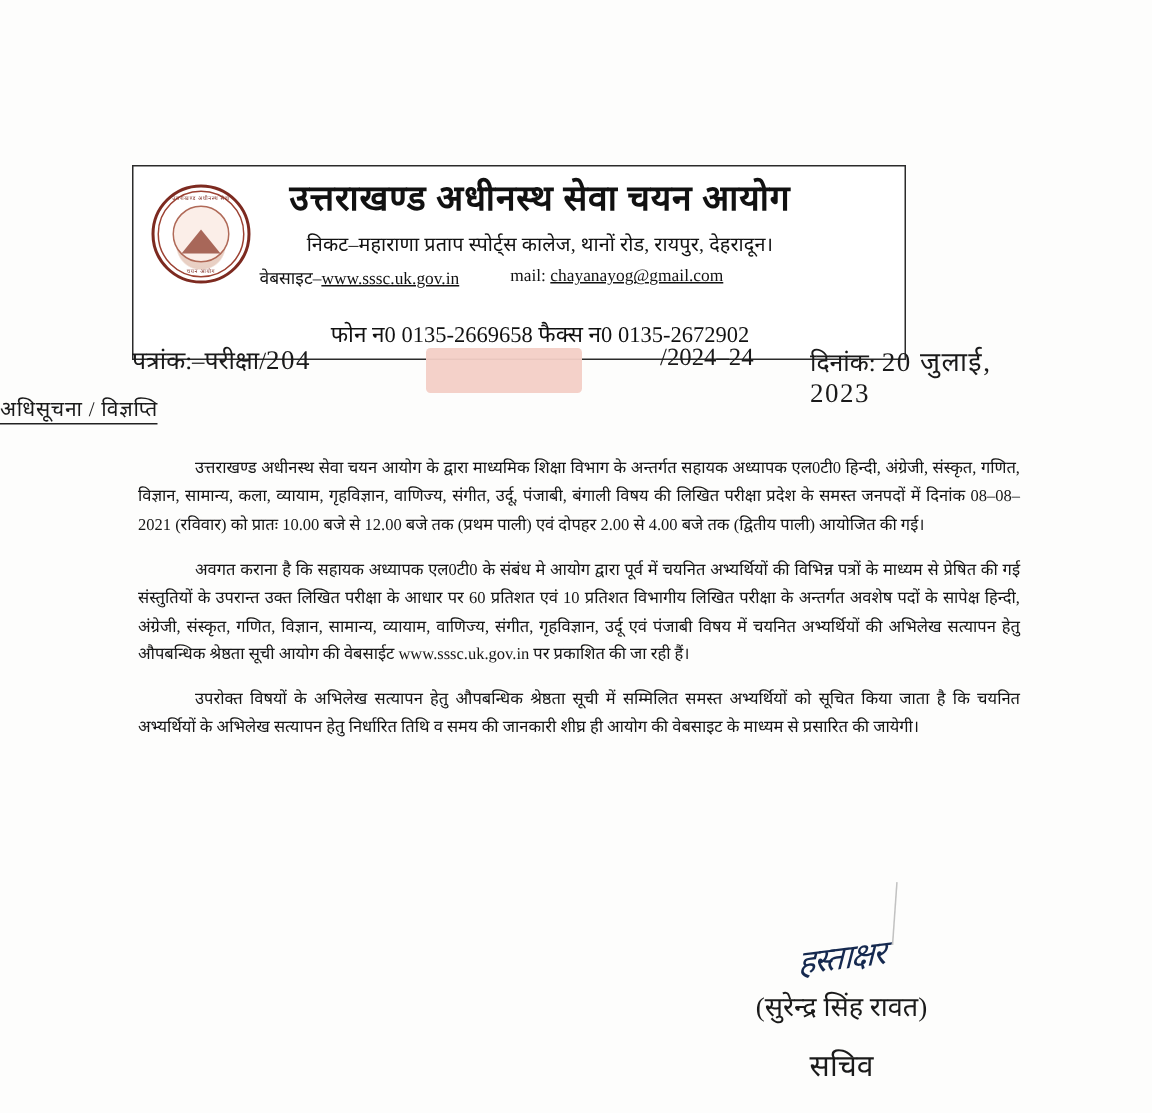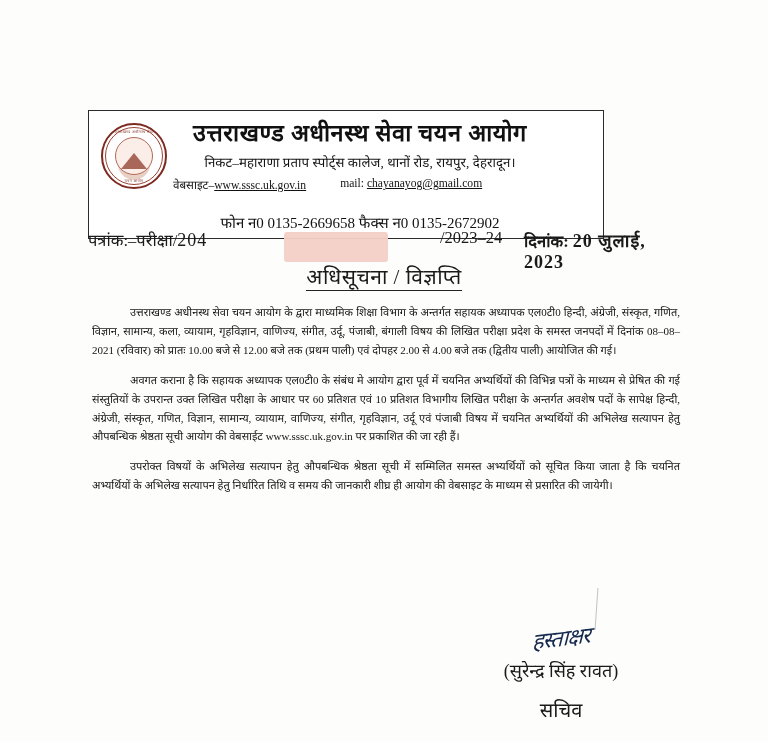--- a/index.html
+++ b/index.html
@@ -163,34 +163,32 @@
     opacity: 0.95;
   }
   .ref-mid {
     position: absolute;
     left: 352px;
     top: 0;
     font-size: 16.5px;
   }
   .ref-right {
     position: absolute;
-    left: 436px;
+    left: 452px;
     top: 0;
     font-size: 16.5px;
-    font-weight: bold;
   }
 
   
   .doc-title {
     position: absolute;
     left: 0;
     right: 0;
     top: 262px;
-    text-align: center;
-    font-size: 21px;
+    font-size: 14px;
     letter-spacing: 0.5px;
   }
   .doc-title span {
     border-bottom: 1.4px solid #222;
     padding-bottom: 1px;
   }
 
   
   .body-wrap {
     position: absolute;
@@ -275,21 +273,21 @@
       </div>
       <div class="org-phone">फोन न0 0135-2669658 फैक्स न0 0135-2672902</div>
     </div>
   </div>
 
   <div class="refline">
     <div class="ref-left">
       <span>पत्रांक:–परीक्षा/</span><span class="hand">204</span>
     </div>
     <div class="redaction"></div>
-    <div class="ref-mid">/2023–24</div>
+    <div class="ref-mid">/2024–24</div>
     <div class="ref-right">
       <span>दिनांक:</span>
       <span class="hand">20 जुलाई, 2023</span>
     </div>
   </div>
 
   <div class="doc-title">
     <span>अधिसूचना / विज्ञप्ति</span>
   </div>
 

